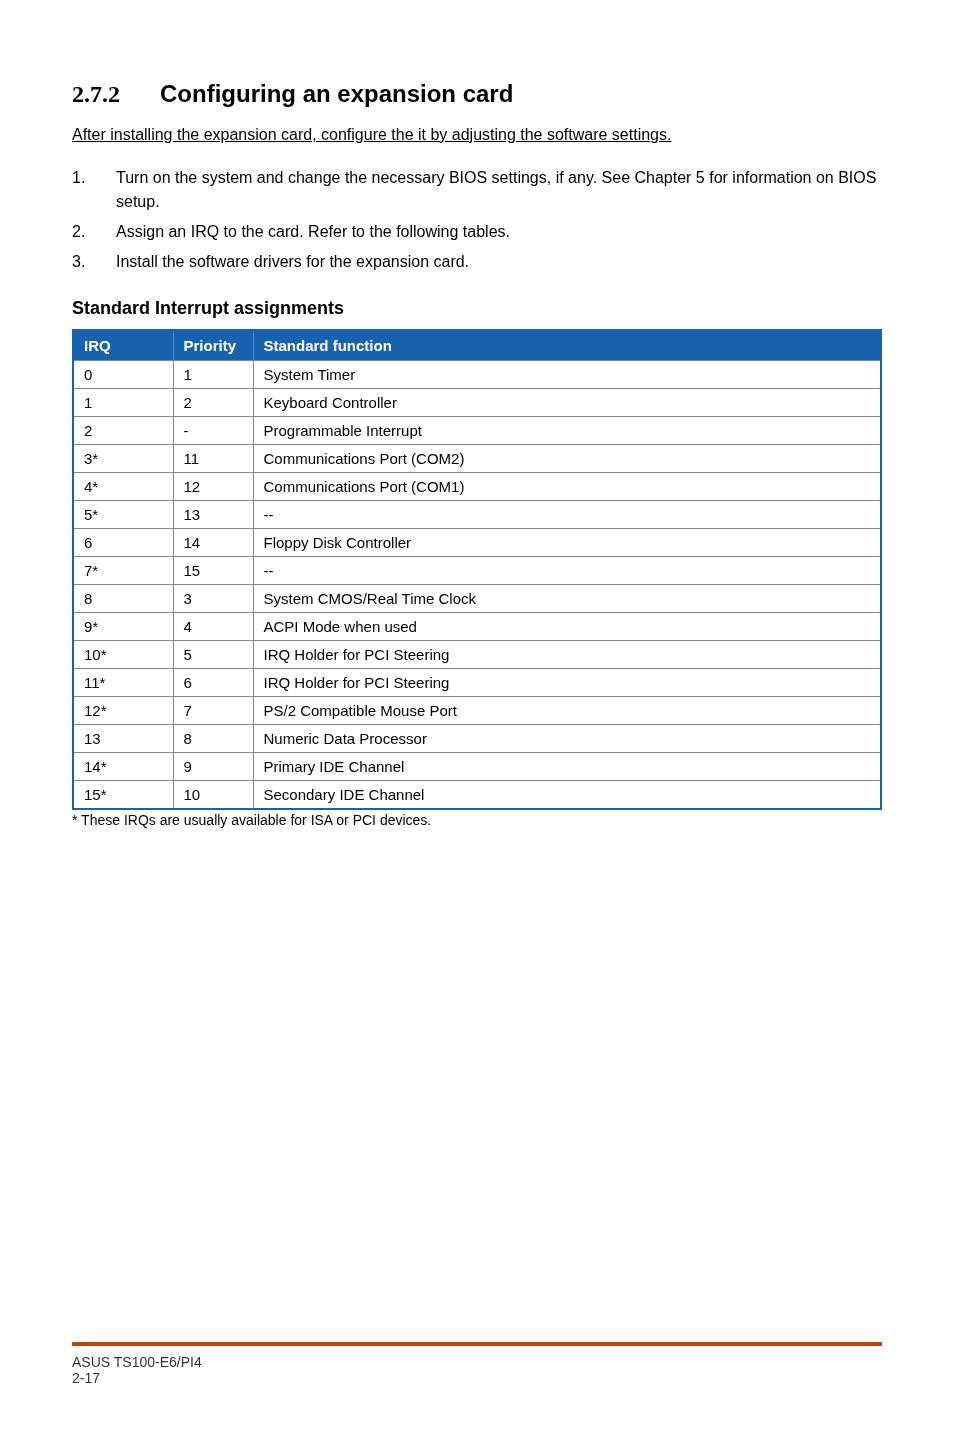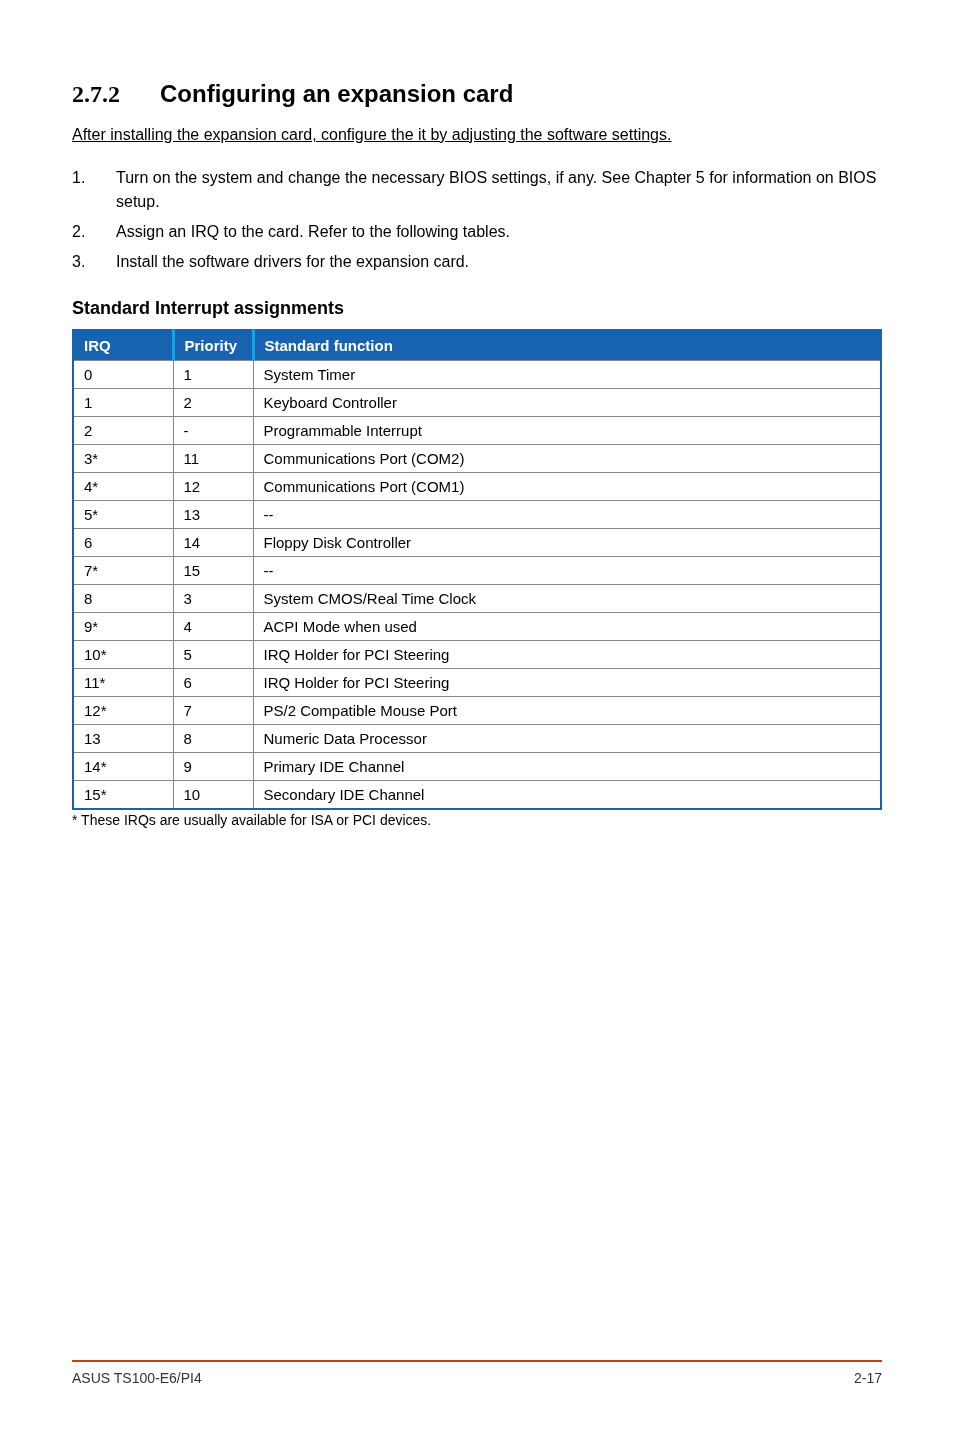--- a/index.html
+++ b/index.html
@@ -58,21 +58,21 @@
       border-collapse: collapse;
       border: 2px solid #1863af;
     }
     .irq-table thead th {
       background: #1863af;
       color: #ffffff;
       font-weight: bold;
       text-align: left;
       padding: 6px 10px;
       font-size: 15px;
-      border-right: 3px solid #0ea5e9;
+      border-right: 1px solid #0ea5e9;
     }
     .irq-table thead th:last-child {
       border-right: none;
     }
     .irq-table tbody td {
       padding: 5px 10px;
       font-size: 15px;
       border-top: 1px solid #888888;
       border-right: 1px solid #888888;
     }
@@ -88,26 +88,27 @@
     .footnote {
       font-size: 14px;
       font-weight: normal;
       margin-top: 2px;
     }
     .footer {
       position: absolute;
       bottom: 52px;
       left: 72px;
       right: 72px;
-      border-top: 2px solid #c2410c;
+      border-top: 4px solid #c2410c;
       padding-top: 8px;
       display: flex;
       justify-content: space-between;
       font-size: 14px;
       color: #333333;
+      flex-direction: column;
     }
   </style>
 </head>
 <body>
 
 <h2 class="section-title">
   <span class="section-number">2.7.2</span><span>Configuring an expansion card</span>
 </h2>
 
 <p class="intro-text">After installing the expansion card, configure the it by adjusting the software settings.</p>

